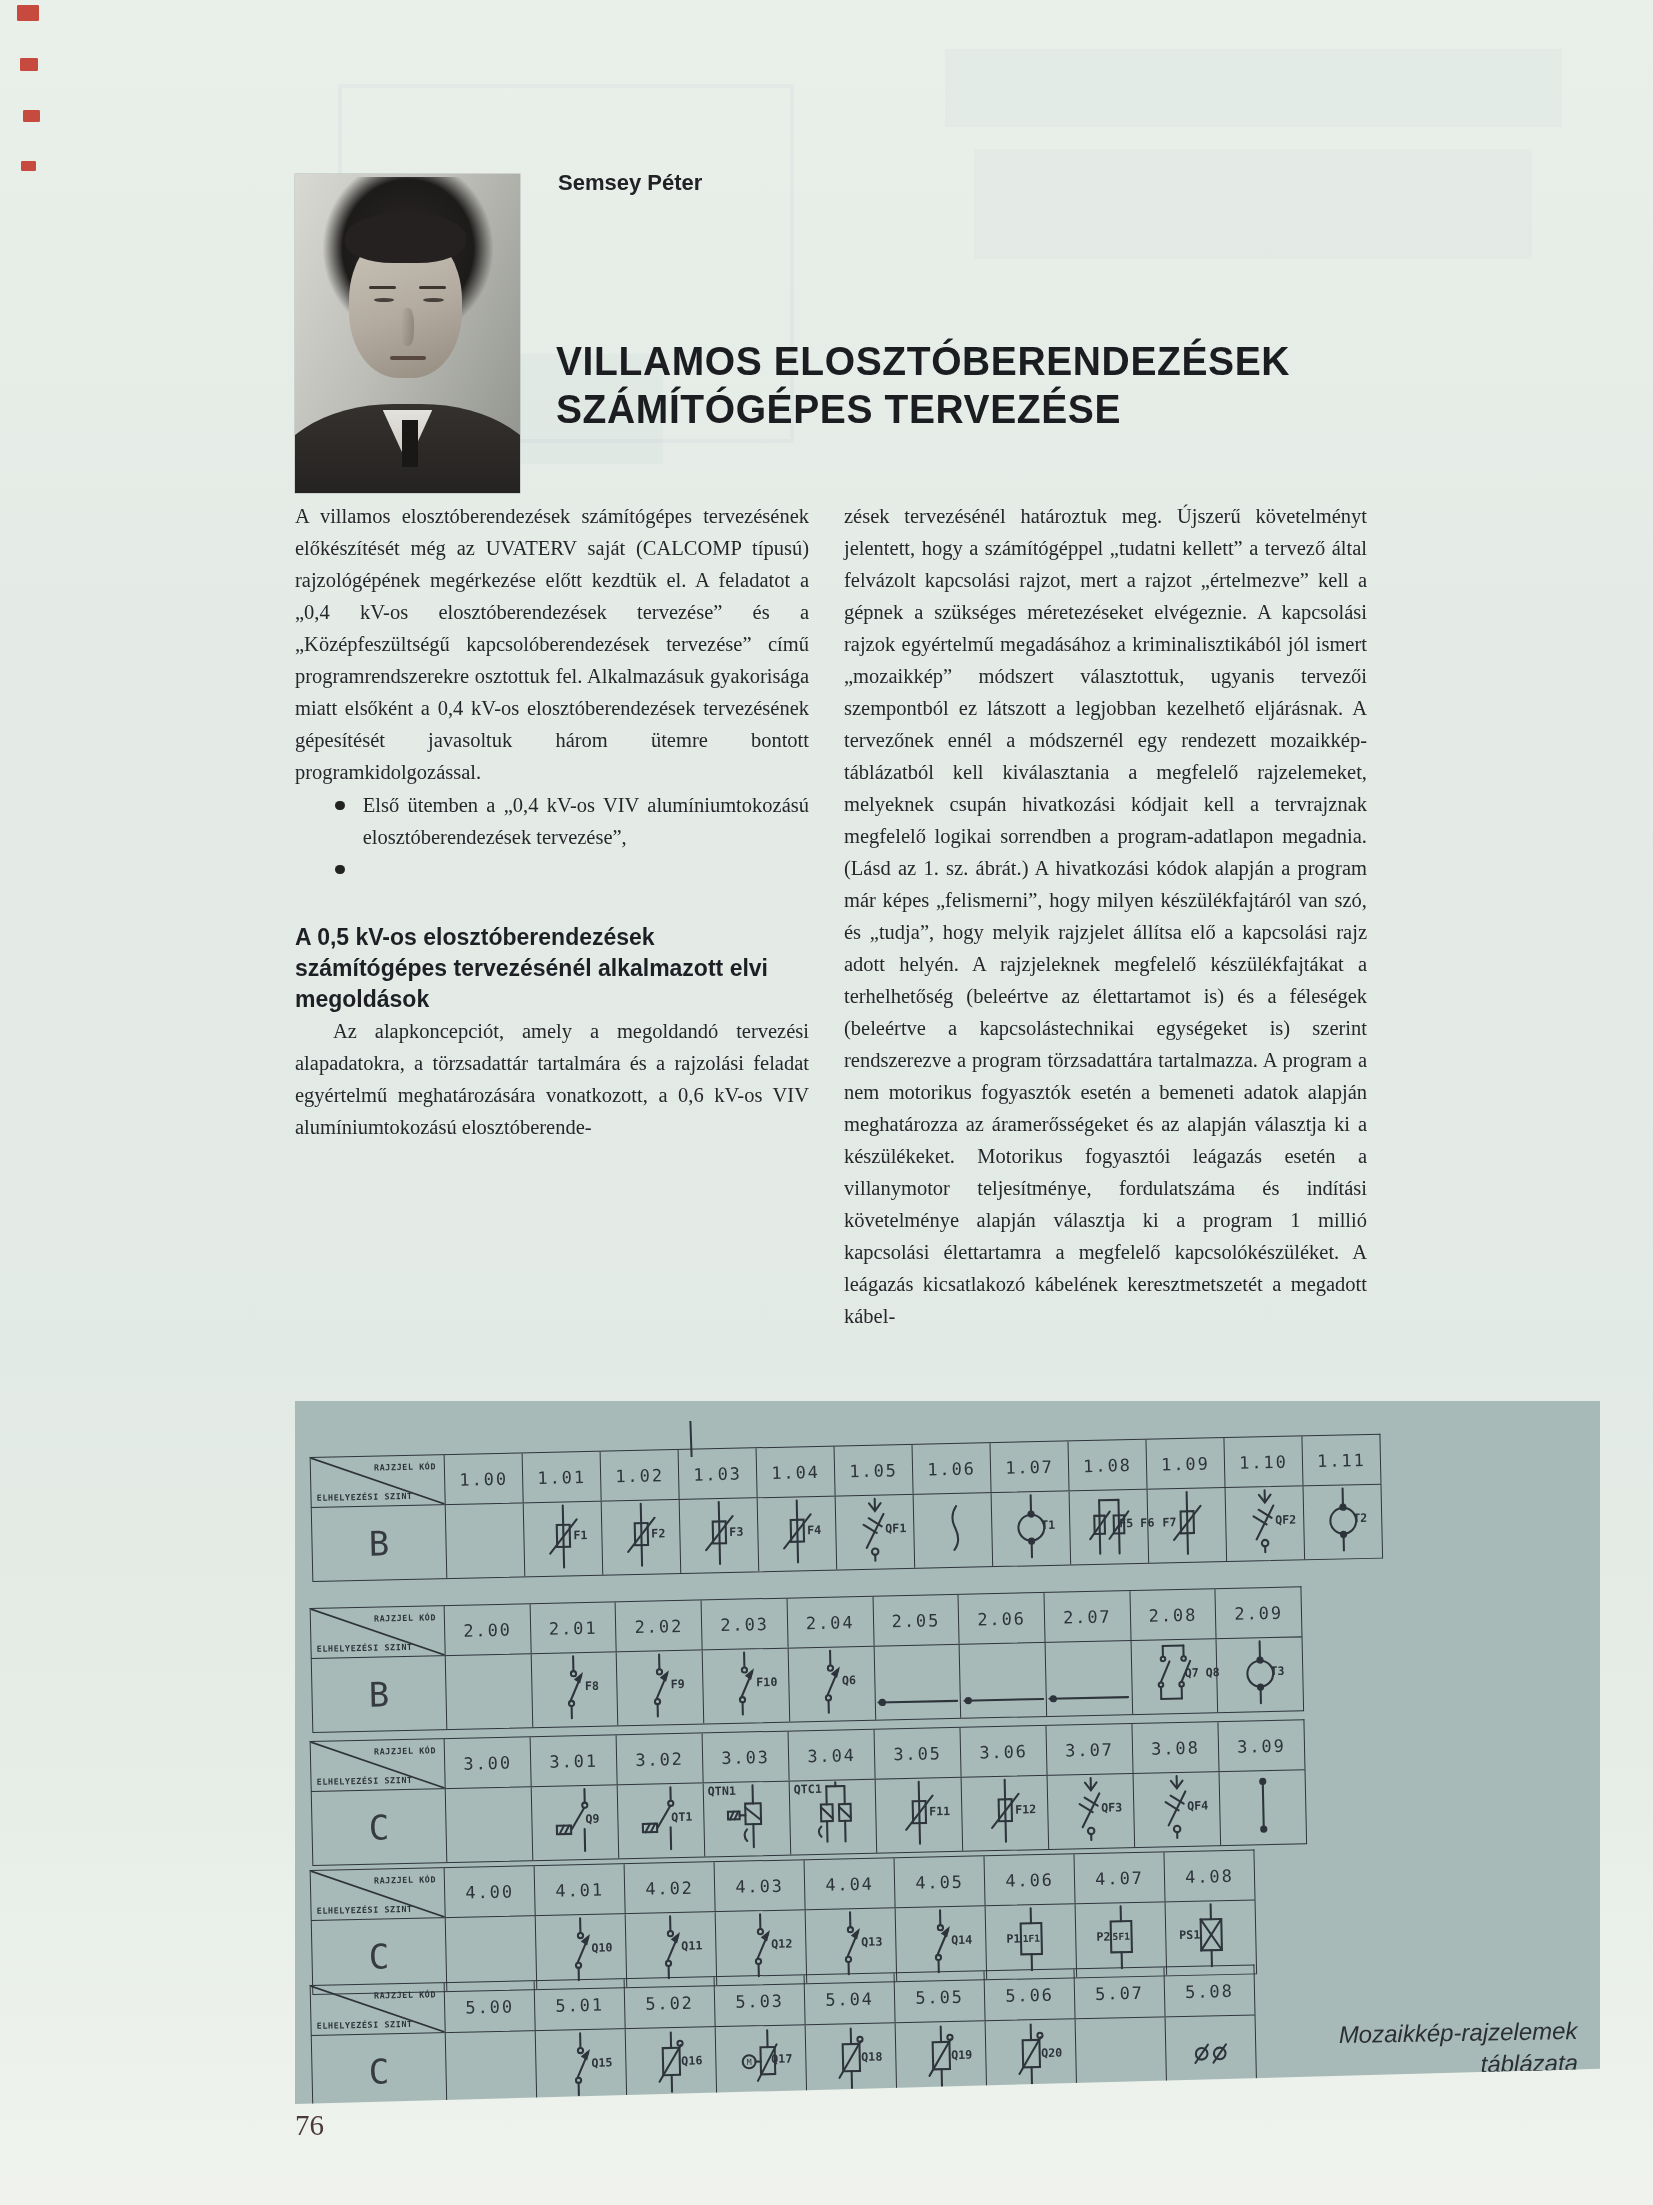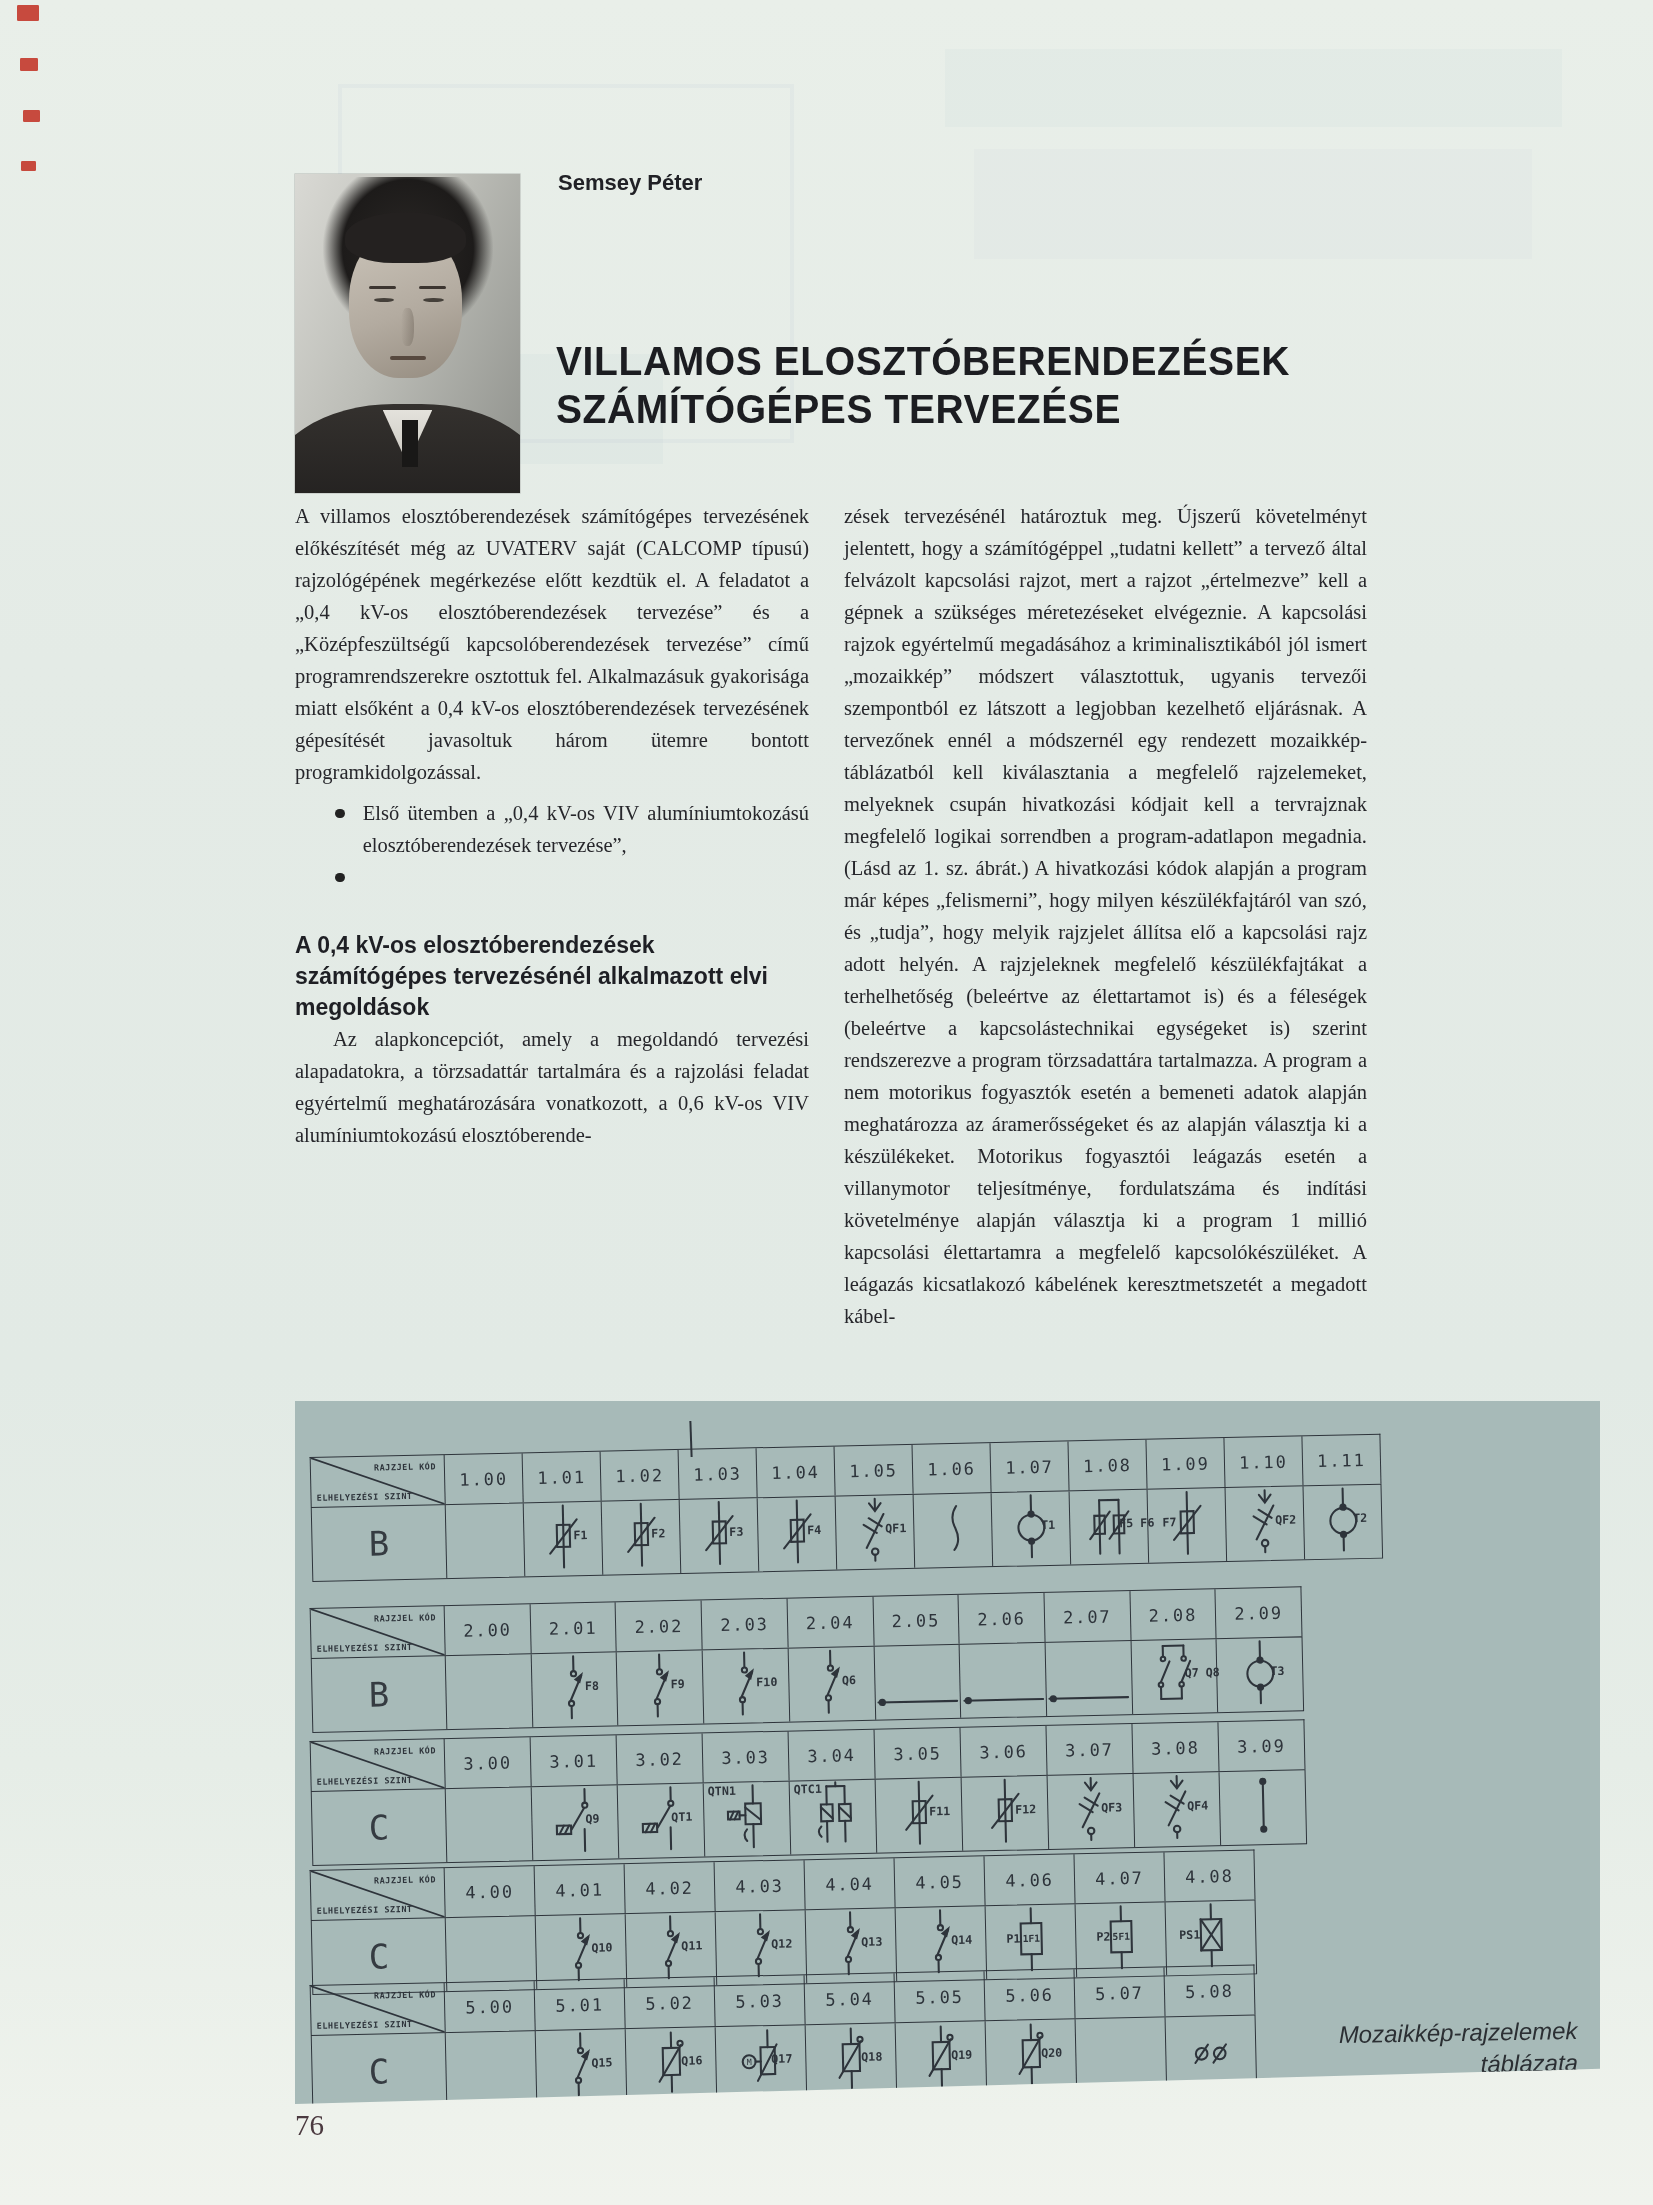--- a/index.html
+++ b/index.html
@@ -40,21 +40,21 @@
   .tie{left:47.5%;bottom:8%;width:7%;height:15%;background:#191817;}
   
   .author{position:absolute;left:558px;top:170px;font-family:"Liberation Sans",sans-serif;font-weight:bold;font-size:22px;color:#212126;}
   .title{position:absolute;left:556px;top:338px;margin:0;font-family:"Liberation Sans",sans-serif;font-weight:bold;
     font-size:39px;line-height:47px;letter-spacing:0.6px;color:#1c1d21;transform:scaleY(1.04);}
   
   .col{position:absolute;font-size:20.5px;line-height:32px;text-align:justify;color:#26262b;}
   .col p{margin:0;}
   .leftcol{left:295px;top:500px;width:514px;}
   .rightcol{left:844px;top:500px;width:523px;}
-  .bullets{margin-top:9px;}
+  .bullets{margin-top:1px;}
   .brow{display:flex;gap:18px;padding-left:40px;}
   .bdot{flex:none;width:9.7px;height:9.7px;border-radius:50%;background:#222;margin-top:11.7px;}
   .btxt{flex:1;}
   .subhead{margin:48px 0 0 0;font-family:"Liberation Sans",sans-serif;font-weight:bold;font-size:23px;line-height:31px;color:#1e1f24;text-align:left;width:481px;}
   .p2{margin-top:45px;text-indent:38px;}
   
   .figpanel{position:absolute;left:295px;top:1401px;width:1305px;height:703px;background:var(--panel);
     clip-path:polygon(0 0,100% 0,100% 95%,0 100%);}
   .tick{position:absolute;left:395px;top:19.5px;width:1.9px;height:36px;background:#2e343b;transform:rotate(-2deg);}
   .band{position:absolute;left:16px;transform:rotate(-1.25deg);transform-origin:0 50%;color:var(--ln);}
@@ -117,21 +117,21 @@
     <p>A villamos elosztóberendezések számítógépes tervezésének előkészítését még az UVATERV saját (CALCOMP típusú) rajzológépének megérkezése előtt kezdtük el. A feladatot a „0,4 kV-os elosztóberendezések tervezése” és a „Középfeszültségű kapcsolóberendezések tervezése” című programrendszerekre osztottuk fel. Alkalmazásuk gyakorisága miatt elsőként a 0,4 kV-os elosztóberendezések tervezésének gépesítését javasoltuk három ütemre bontott programkidolgozással.</p>
     <div class="bullets">
       <div class="brow">
         <span class="bdot"></span>
         <span class="btxt">Első ütemben a „0,4 kV-os VIV alumíniumtokozású elosztóberendezések tervezése”,</span>
       </div>
       <div class="brow">
         <span class="bdot"></span>
       </div>
     </div>
-    <h2 class="subhead">A 0,4 kV-os elosztóberendezések számítógépes tervezésénél alkalmazott elvi megoldások</h2>
+    <h2 class="subhead">A 0,5 kV-os elosztóberendezések számítógépes tervezésénél alkalmazott elvi megoldások</h2>
     <p class="p2">Az alapkoncepciót, amely a megoldandó tervezési alapadatokra, a törzsadattár tartalmára és a rajzolási feladat egyértelmű meghatározására vonatkozott, a 0,6 kV-os VIV alumíniumtokozású elosztóberende-</p>
   </div>
 
   <div class="col rightcol">
     <p>zések tervezésénél határoztuk meg. Újszerű követelményt jelentett, hogy a számítógéppel „tudatni kellett” a tervező által felvázolt kapcsolási rajzot, mert a rajzot „értelmezve” kell a gépnek a szükséges méretezéseket elvégeznie. A kapcsolási rajzok egyértelmű megadásához a kriminalisztikából jól ismert „mozaikkép” módszert választottuk, ugyanis tervezői szempontból ez látszott a legjobban kezelhető eljárásnak. A tervezőnek ennél a módszernél egy rendezett mozaikkép-táblázatból kell kiválasztania a megfelelő rajzelemeket, melyeknek csupán hivatkozási kódjait kell a tervrajznak megfelelő logikai sorrendben a program-adatlapon megadnia. (Lásd az 1. sz. ábrát.) A hivatkozási kódok alapján a program már képes „felismerni”, hogy milyen készülékfajtáról van szó, és „tudja”, hogy melyik rajzjelet állítsa elő a kapcsolási rajz adott helyén. A rajzjeleknek megfelelő készülékfajtákat a terhelhetőség (beleértve az élettartamot is) és a féleségek (beleértve a kapcsolástechnikai egységeket is) szerint rendszerezve a program törzsadattára tartalmazza. A program a nem motorikus fogyasztók esetén a bemeneti adatok alapján meghatározza az áramerősségeket és az alapján választja ki a készülékeket. Motorikus fogyasztói leágazás esetén a villanymotor teljesítménye, fordulatszáma és indítási követelménye alapján választja ki a program 1 millió kapcsolási élettartamra a megfelelő kapcsolókészüléket. A leágazás kicsatlakozó kábelének keresztmetszetét a megadott kábel-</p>
   </div>
 
   <div class="figpanel">
     <div class="tick"></div>
     <div id="bands">

